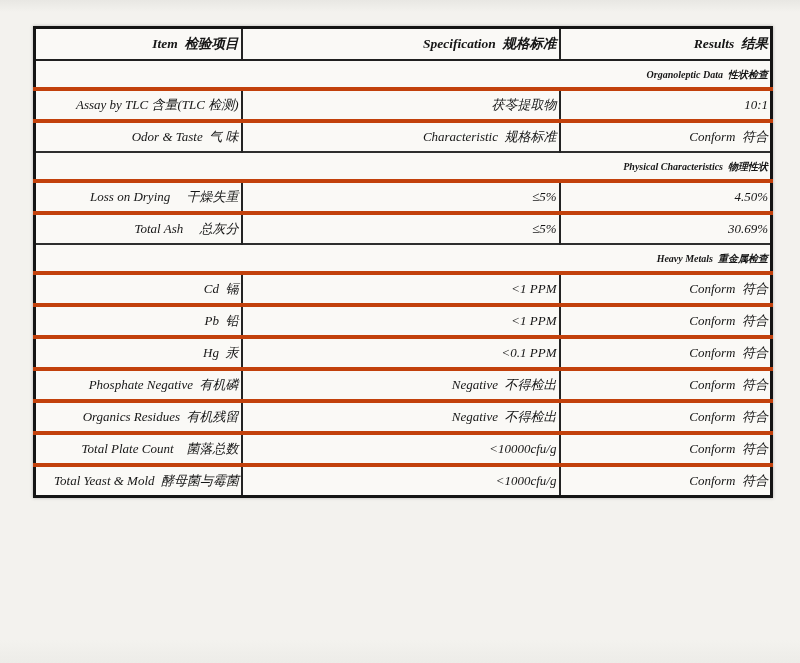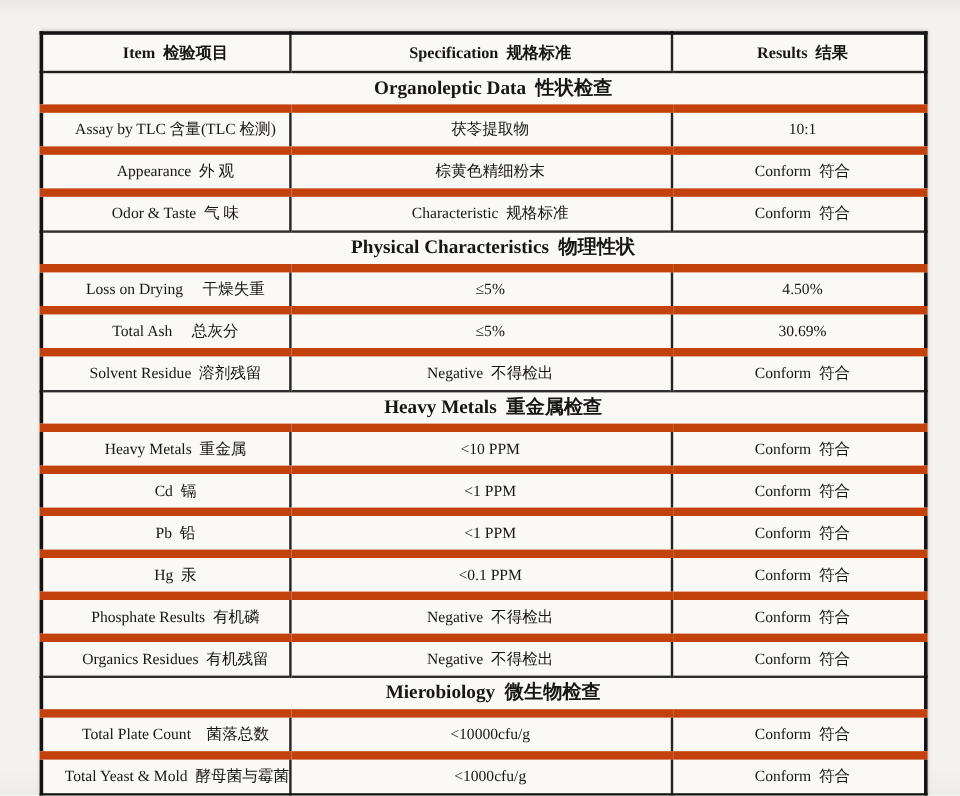--- a/index.html
+++ b/index.html
@@ -27,44 +27,45 @@
     table-layout: fixed;
     border-collapse: collapse;
     background: #faf9f6;
     border: 3px solid #141414;
     box-shadow: 0 0 3px rgba(60,60,60,.35);
   }
   th, td {
     white-space: pre;
     overflow: hidden;
     vertical-align: middle;
-    text-align: center;
+    text-align: right;
     padding: 0 2px 0 18px;
     font-size: 13px;
     line-height: 1.1;
+    font-style: italic;
   }
   thead th {
     height: 30px;
     font-weight: bold;
     font-size: 13.5px;
     border-bottom: 2px solid #202020;
   }
   th + th, tr.data td + td {
     border-left: 2px solid #232323;
   }
   tr.section td {
     height: 26px;
     font-weight: bold;
-    font-size: 16px;
+    font-size: 10px;
     border-top: 2px solid #2e2e2e;
     border-bottom: 2px solid #2e2e2e;
   }
   tr.data td {
     height: 28px;
-    border-top: 7px solid #c2410c;
+    border-top: 4px solid #c2410c;
   }
   td[data-name="result-cell"], th[data-name="col-header-results"] {
     padding-left: 9px;
   }
 </style>
 </head>
 <body>
 
 <div class="page" data-name="scanned-document-page">
   <table class="coa" data-name="coa-table">
@@ -83,82 +84,64 @@
     <tbody id="coa-body" data-name="coa-table-body">
         <tr class="section" data-name="section-row">
           <td colspan="3" data-name="section-label">Organoleptic Data  性状检查</td>
         </tr>
         <tr class="data" data-name="table-row">
           <td data-name="item-cell">Assay by TLC 含量(TLC 检测)</td>
           <td data-name="spec-cell">茯苓提取物</td>
           <td data-name="result-cell">10:1</td>
         </tr>
         <tr class="data" data-name="table-row">
-          <td data-name="item-cell">Appearance  外 观</td>
-          <td data-name="spec-cell">棕黄色精细粉末</td>
-          <td data-name="result-cell">Conform  符合</td>
-        </tr>
-        <tr class="data" data-name="table-row">
           <td data-name="item-cell">Odor &amp; Taste  气 味</td>
           <td data-name="spec-cell">Characteristic  规格标准</td>
           <td data-name="result-cell">Conform  符合</td>
         </tr>
         <tr class="section" data-name="section-row">
           <td colspan="3" data-name="section-label">Physical Characteristics  物理性状</td>
         </tr>
         <tr class="data" data-name="table-row">
           <td data-name="item-cell">Loss on Drying     干燥失重</td>
           <td data-name="spec-cell">≤5%</td>
           <td data-name="result-cell">4.50%</td>
         </tr>
         <tr class="data" data-name="table-row">
           <td data-name="item-cell">Total Ash     总灰分</td>
           <td data-name="spec-cell">≤5%</td>
           <td data-name="result-cell">30.69%</td>
         </tr>
-        <tr class="data" data-name="table-row">
-          <td data-name="item-cell">Solvent Residue  溶剂残留</td>
-          <td data-name="spec-cell">Negative  不得检出</td>
-          <td data-name="result-cell">Conform  符合</td>
-        </tr>
         <tr class="section" data-name="section-row">
           <td colspan="3" data-name="section-label">Heavy Metals  重金属检查</td>
-        </tr>
-        <tr class="data" data-name="table-row">
-          <td data-name="item-cell">Heavy Metals  重金属</td>
-          <td data-name="spec-cell">&lt;10 PPM</td>
-          <td data-name="result-cell">Conform  符合</td>
         </tr>
         <tr class="data" data-name="table-row">
           <td data-name="item-cell">Cd  镉</td>
           <td data-name="spec-cell">&lt;1 PPM</td>
           <td data-name="result-cell">Conform  符合</td>
         </tr>
         <tr class="data" data-name="table-row">
           <td data-name="item-cell">Pb  铅</td>
           <td data-name="spec-cell">&lt;1 PPM</td>
           <td data-name="result-cell">Conform  符合</td>
         </tr>
         <tr class="data" data-name="table-row">
           <td data-name="item-cell">Hg  汞</td>
           <td data-name="spec-cell">&lt;0.1 PPM</td>
           <td data-name="result-cell">Conform  符合</td>
         </tr>
         <tr class="data" data-name="table-row">
-          <td data-name="item-cell">Phosphate Results  有机磷</td>
+          <td data-name="item-cell">Phosphate Negative  有机磷</td>
           <td data-name="spec-cell">Negative  不得检出</td>
           <td data-name="result-cell">Conform  符合</td>
         </tr>
         <tr class="data" data-name="table-row">
           <td data-name="item-cell">Organics Residues  有机残留</td>
           <td data-name="spec-cell">Negative  不得检出</td>
           <td data-name="result-cell">Conform  符合</td>
-        </tr>
-        <tr class="section" data-name="section-row">
-          <td colspan="3" data-name="section-label">Mierobiology  微生物检查</td>
         </tr>
         <tr class="data" data-name="table-row">
           <td data-name="item-cell">Total Plate Count    菌落总数</td>
           <td data-name="spec-cell">&lt;10000cfu/g</td>
           <td data-name="result-cell">Conform  符合</td>
         </tr>
         <tr class="data" data-name="table-row">
           <td data-name="item-cell">Total Yeast &amp; Mold  酵母菌与霉菌</td>
           <td data-name="spec-cell">&lt;1000cfu/g</td>
           <td data-name="result-cell">Conform  符合</td>

